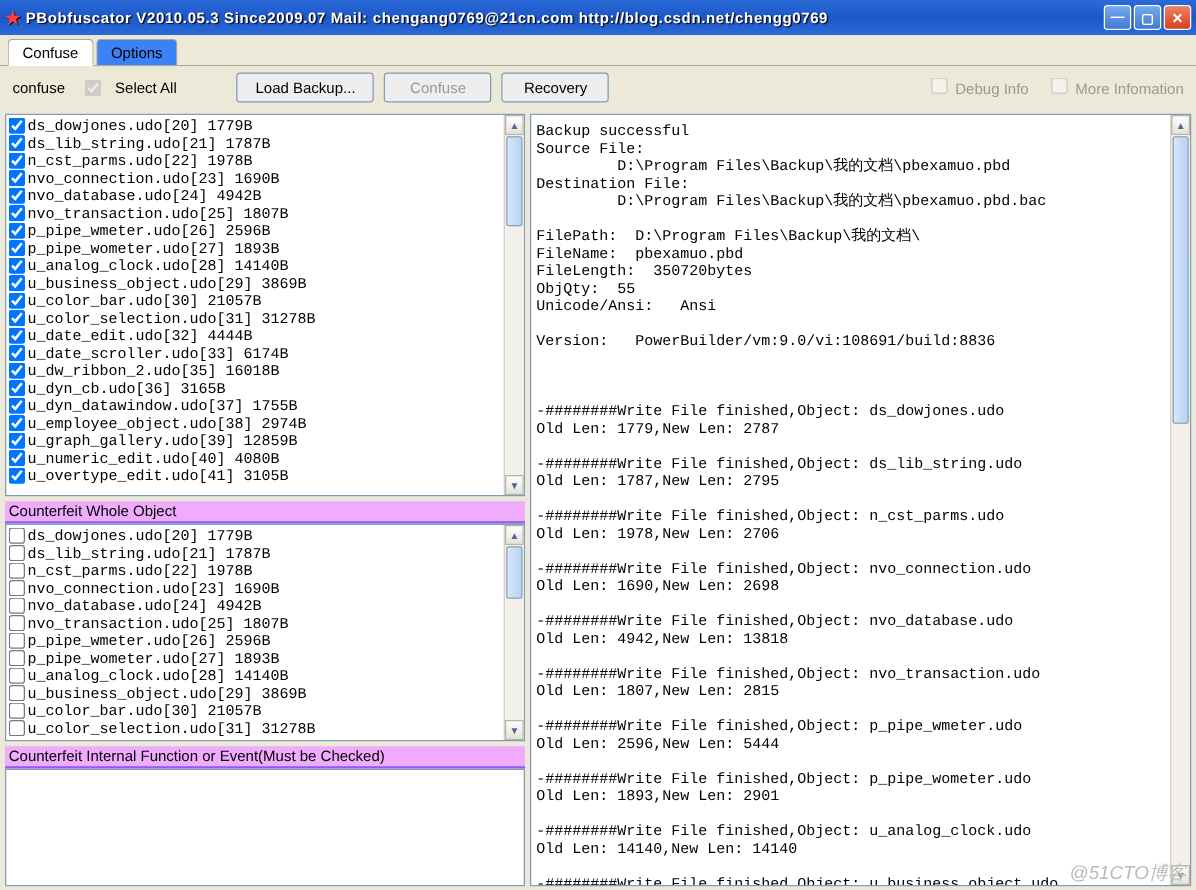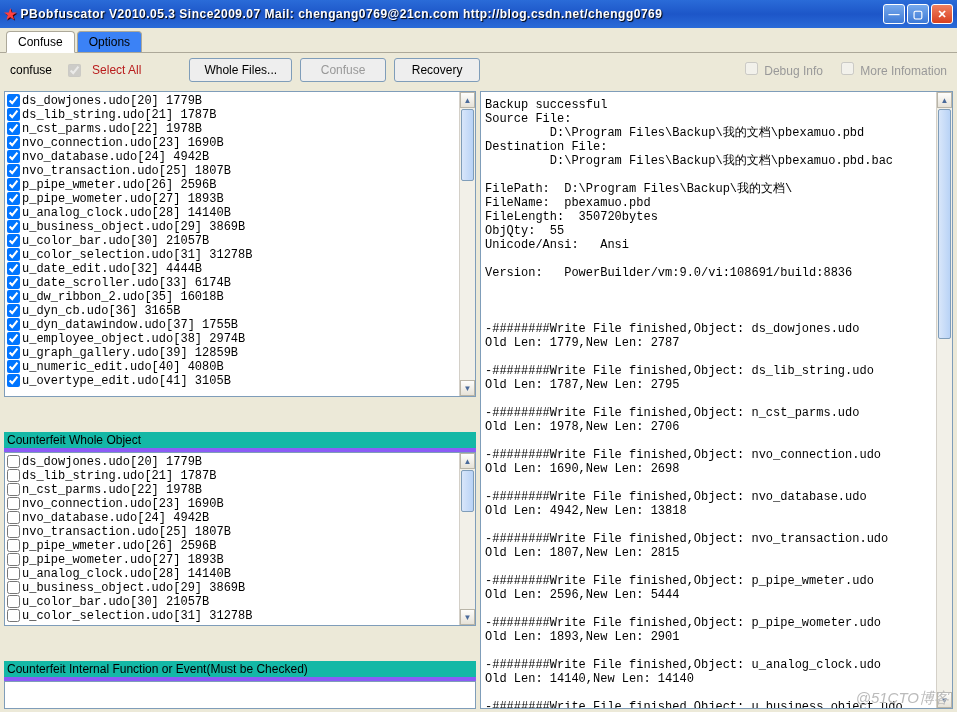--- a/index.html
+++ b/index.html
@@ -10,33 +10,33 @@
 .win-controls { margin-left: auto; display: flex; gap: 2px; }
 .win-btn { width: 22px; height: 20px; border: 1px solid #fff; border-radius: 3px; display: flex; align-items: center; justify-content: center; font-weight: bold; font-size: 11px; color: #fff; }
 .win-btn.min, .win-btn.max { background: linear-gradient(#77a9ec, #3e7ad6); }
 .win-btn.close { background: linear-gradient(#f08060, #d84020); }
 .tabs { background: #ece9d8; padding: 3px 0 0 6px; border-bottom: 1px solid #aca899; display: flex; }
 .tab { padding: 3px 11px; border: 1px solid #aca899; border-bottom: none; background: #3b82f6; border-top-left-radius: 4px; border-top-right-radius: 4px; margin-right: 2px; font-size: 12px; cursor: pointer; }
 .tab.active { background: #fff; border-bottom: 1px solid #fff; margin-bottom: -1px; font-weight: normal; }
 .toolbar { display: flex; align-items: center; padding: 5px 10px; gap: 8px; background: #ece9d8; }
 .toolbar .lbl { font-size: 12px; }
 .toolbar input[type=checkbox] { margin: 0 3px 0 8px; }
-.toolbar .disabled-lbl { color: #b91c1c; }
+.toolbar .disabled-lbl { color: #000000; }
 .btn { padding: 4px 14px; border: 1px solid #7f9db9; background: #eee; border-radius: 3px; font-size: 12px; cursor: pointer; min-width: 86px; }
 .btn.b1 { margin-left: 40px; }
 .btn[disabled] { color: #999; }
 .right-checks { margin-left: auto; display: flex; gap: 10px; color: #999; font-size: 12px; align-items: center; }
 .content { display: flex; height: 626px; padding: 4px; gap: 4px; }
-.left { width: 472px; display: flex; flex-direction: column; gap: 4px; }
+.left { width: 416px; display: flex; flex-direction: column; gap: 4px; }
 .panel { border: 1px solid #7f9db9; background: #fff; position: relative; overflow: hidden; }
 .listbox { flex: 0 0 306px; }
 .chk-list { font-family: "Courier New", monospace; font-size: 12px; line-height: 14px; padding: 2px 2px; height: 100%; overflow: hidden; white-space: nowrap; }
 .chk-list label { display: block; }
 .chk-list input { vertical-align: middle; margin-right: 2px; }
-.section-lbl { font-size: 12px; padding: 1px 3px; background: #14b8a6; border-bottom: 4px solid #8b5cf6; margin-top: 31px; }
+.section-lbl { font-size: 12px; padding: 1px 3px; background: #f0abfc; border-bottom: 2px solid #8b5cf6; }
 .listbox2 { flex: 0 0 176px; }
 .listbox3 { flex: 1; }
 .right { flex: 1; }
 .log { font-family: "Courier New", monospace; font-size: 12px; line-height: 14px; white-space: pre; padding: 6px 4px; height: 100%; overflow: hidden; }
 .scrollbar { position: absolute; top: 0; right: 0; bottom: 0; width: 16px; background: #f2f0e8; border-left: 1px solid #d4d0c8; }
 .sb-btn { height: 16px; background: linear-gradient(#fefefc, #e6e2d8); border: 1px solid #b9b5a8; display: flex; align-items: center; justify-content: center; font-size: 8px; color: #4a6a9a; }
 .sb-bb { position: absolute; bottom: 0; left: 0; right: 0; }
 .thumb { position: absolute; left: 1px; right: 1px; background: linear-gradient(90deg, #d8e6fa, #b9d3f6); border: 1px solid #7f9db9; border-radius: 2px; }
 .watermark { position: absolute; right: 8px; bottom: 4px; color: #bbb; font-size: 15px; font-style: italic; }
 </style>
@@ -55,21 +55,21 @@
 
 <div class="tabs">
   <div class="tab active">Confuse</div>
   <div class="tab">Options</div>
 </div>
 
 <div class="toolbar">
   <span class="lbl">confuse</span>
   <input type="checkbox" checked="" disabled="" style="">
   <span class="lbl disabled-lbl">Select All</span>
-  <button class="btn b1">Whole Files...</button>
+  <button class="btn b1">Load Backup...</button>
   <button class="btn" disabled="">Confuse</button>
   <button class="btn">Recovery</button>
   <div class="right-checks">
     <span><input type="checkbox" disabled="" style=""> <span>Debug Info</span></span>
     <span><input type="checkbox" disabled="" style=""> <span>More Infomation</span></span>
   </div>
 </div>
 
 <div class="content">
   <div class="left">

